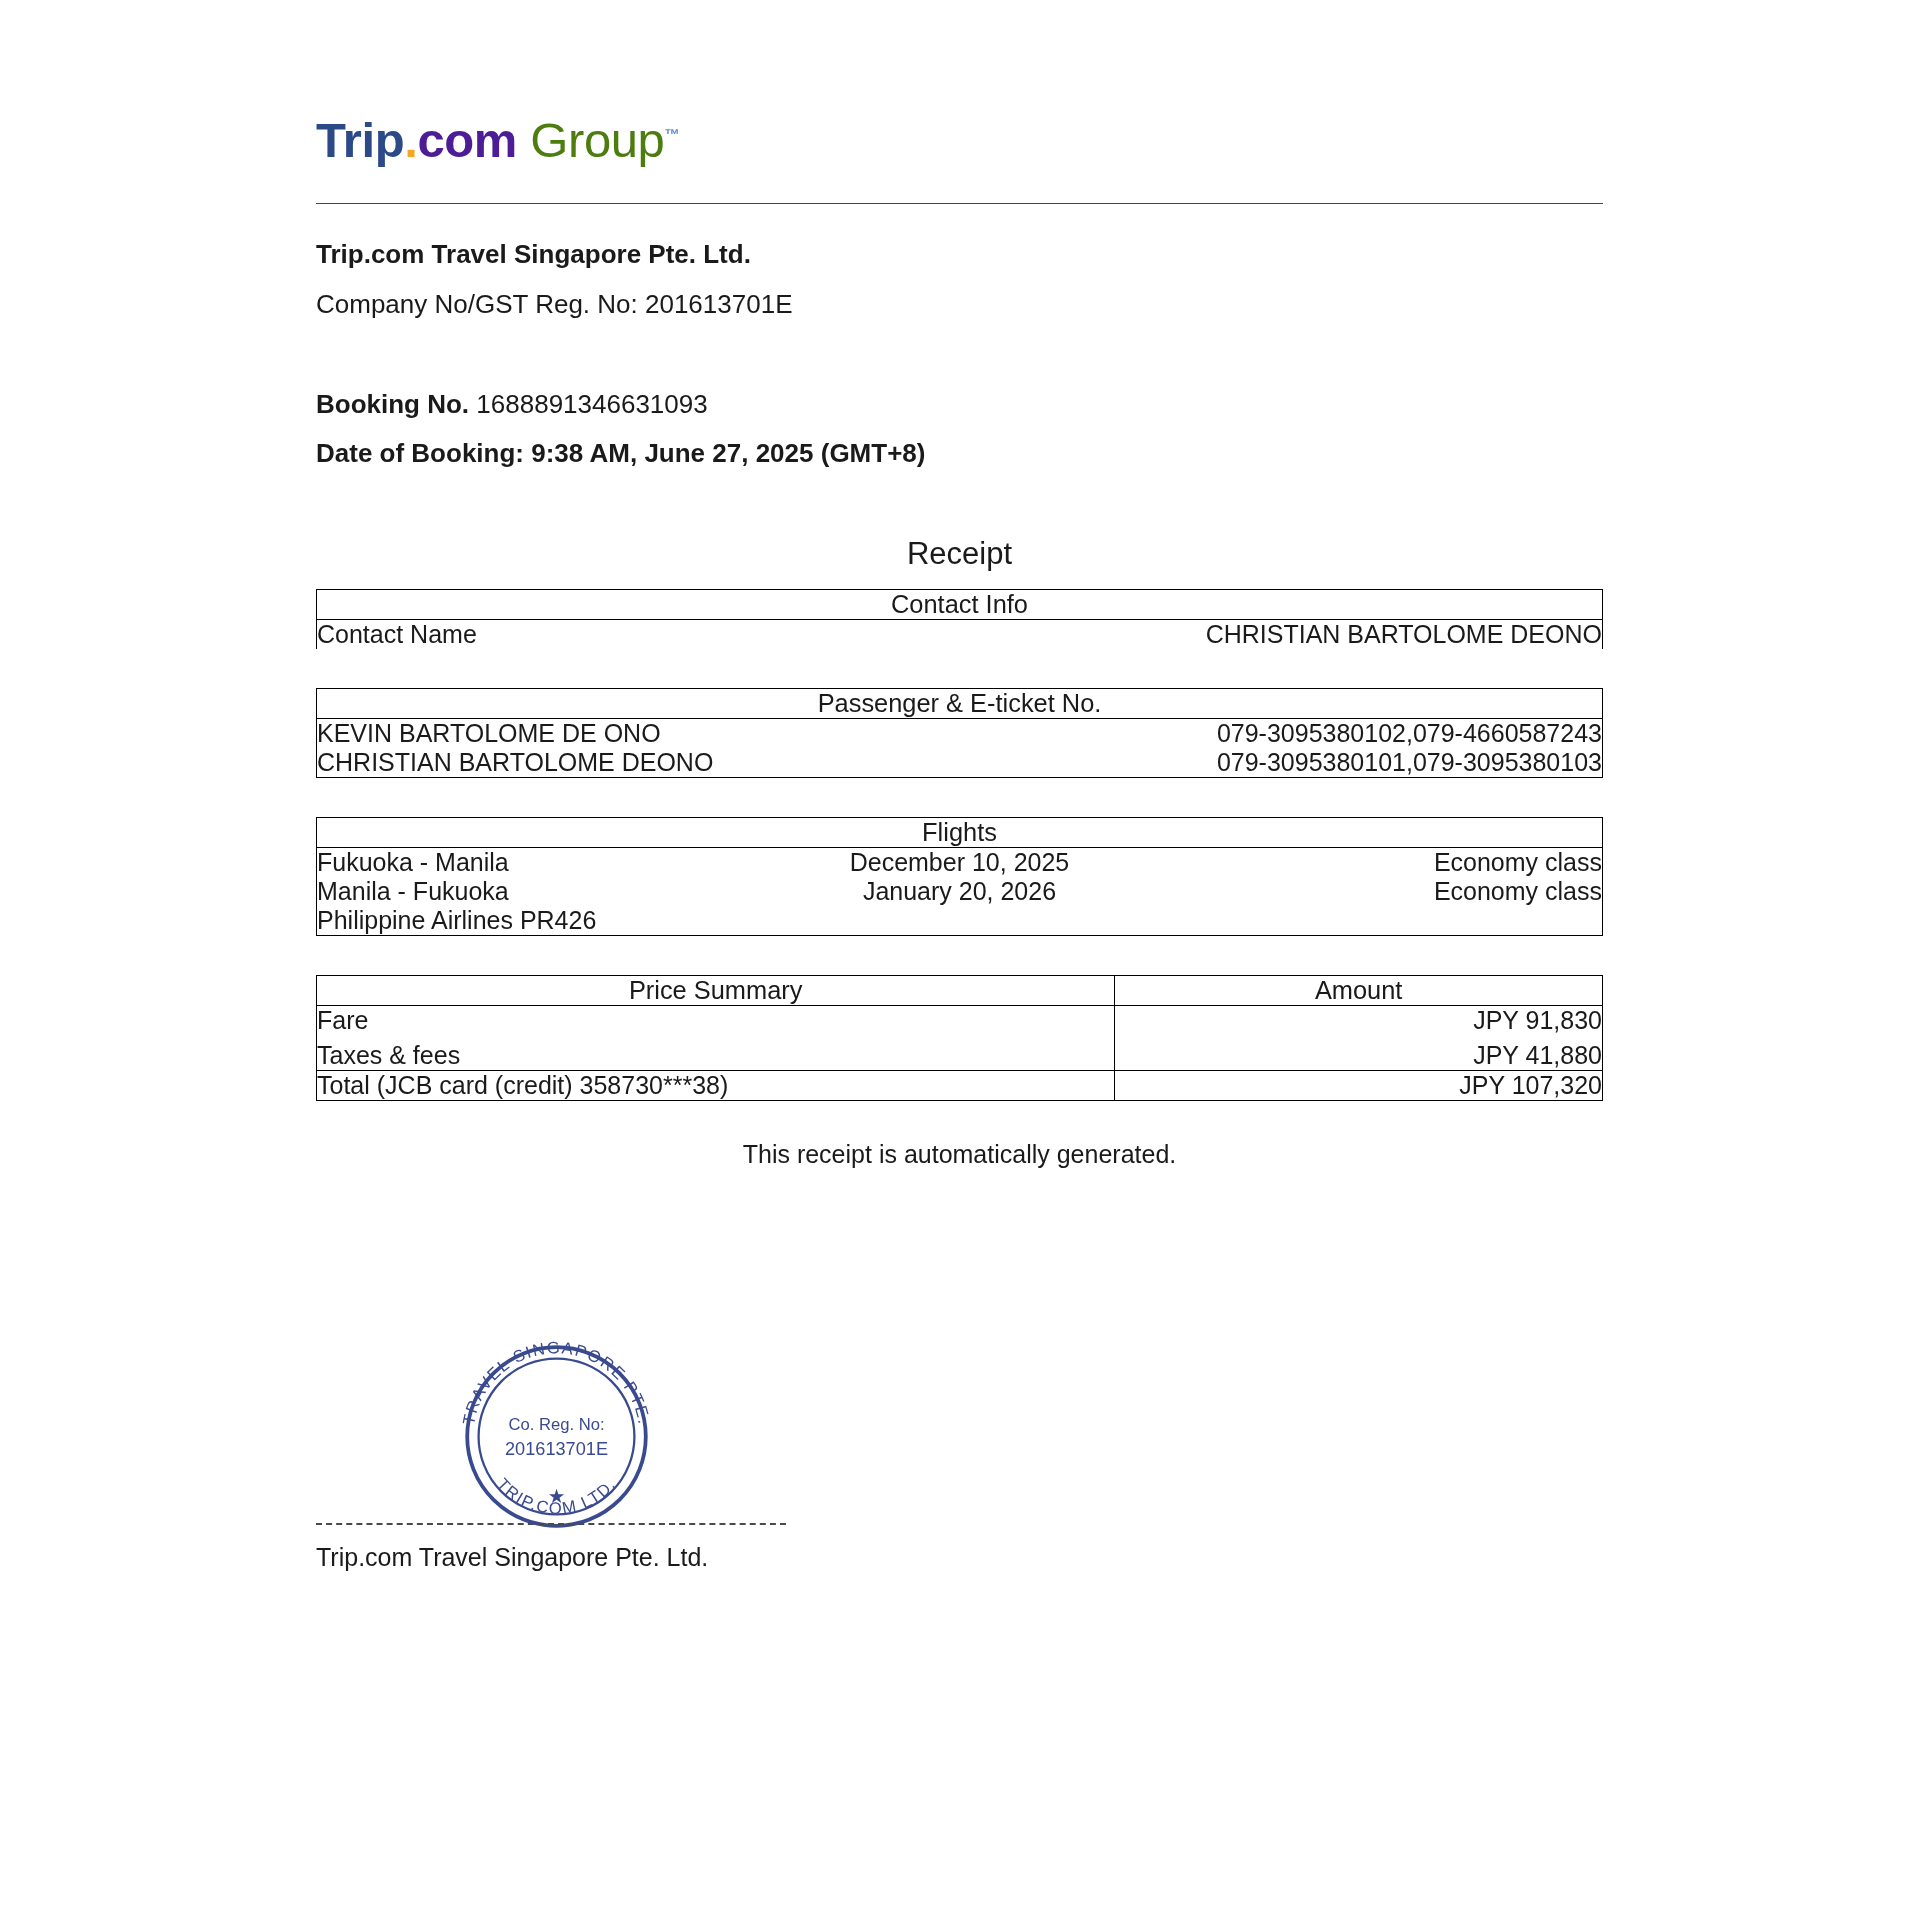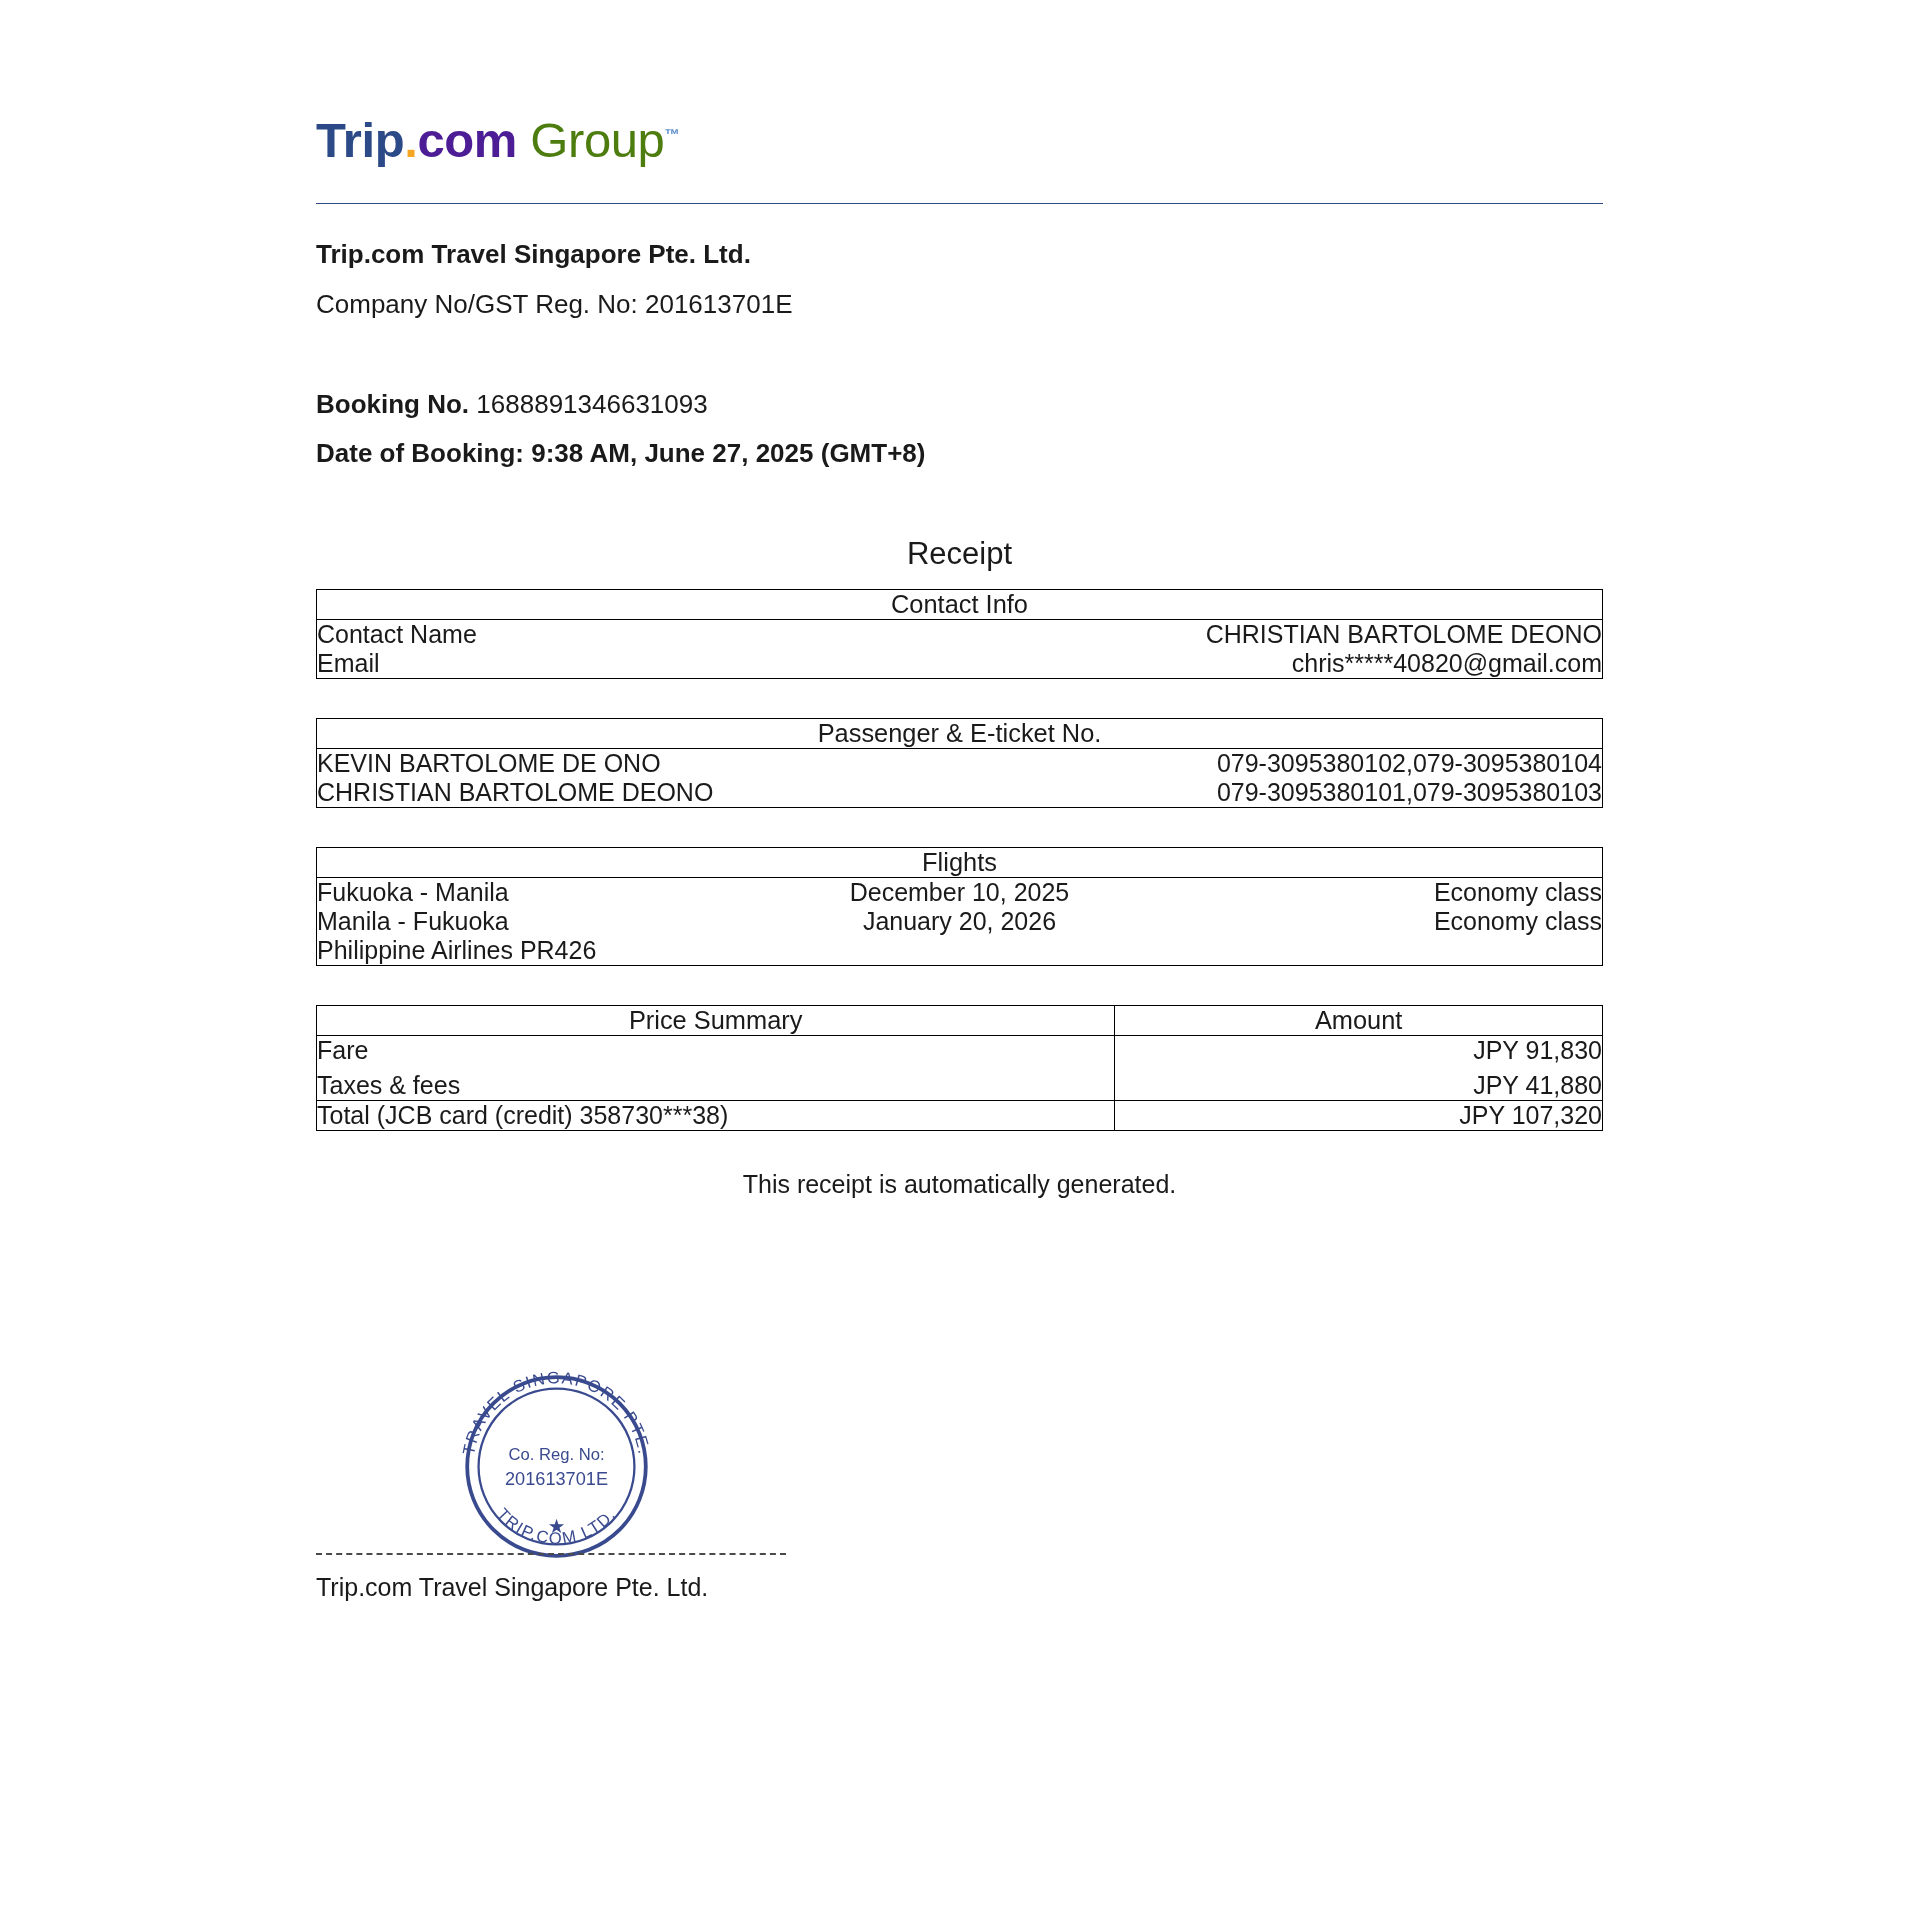--- a/index.html
+++ b/index.html
@@ -176,35 +176,31 @@
 
     <table class="doc">
       <tbody>
           <tr>
         <th class="hdr-cell" colspan="2">Contact Info</th>
       </tr>
       <tr>
         <td class="cell cell-l no-right no-bottom" style="width:45%">Contact Name</td>
         <td class="cell cell-r no-left no-bottom">CHRISTIAN BARTOLOME DEONO</td>
       </tr>
-      <tr>
-        <td class="cell cell-l no-right no-top">Email</td>
-        <td class="cell cell-r no-left no-top">chris*****40820@gmail.com</td>
-      </tr>
     </tbody>
       </table>
 
     <table class="doc">
       <tbody>
           <tr>
         <th class="hdr-cell" colspan="2">Passenger &amp; E-ticket No.</th>
       </tr>
       <tr>
         <td class="cell cell-l no-right no-bottom" style="width:48%">KEVIN BARTOLOME DE ONO</td>
-        <td class="cell cell-r no-left no-bottom">079-3095380102,079-3095380104</td>
+        <td class="cell cell-r no-left no-bottom">079-3095380102,079-4660587243</td>
       </tr>
       <tr>
         <td class="cell cell-l no-right no-top">CHRISTIAN BARTOLOME DEONO</td>
         <td class="cell cell-r no-left no-top">079-3095380101,079-3095380103</td>
       </tr>
     </tbody>
       </table>
 
     <table class="doc">
       <tbody>

